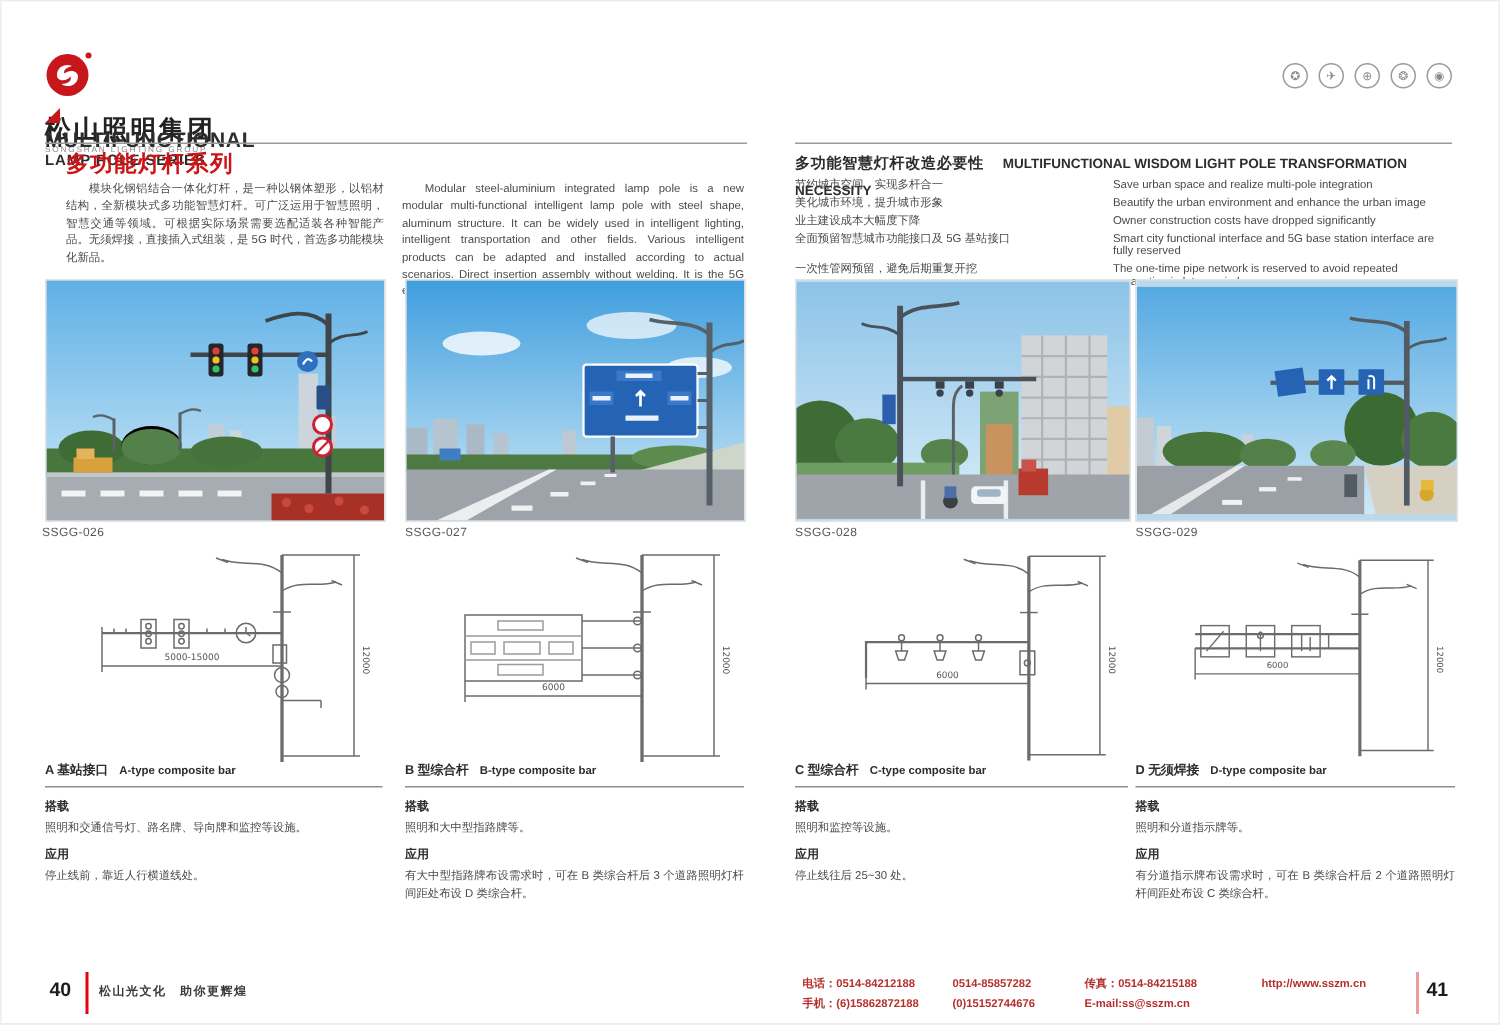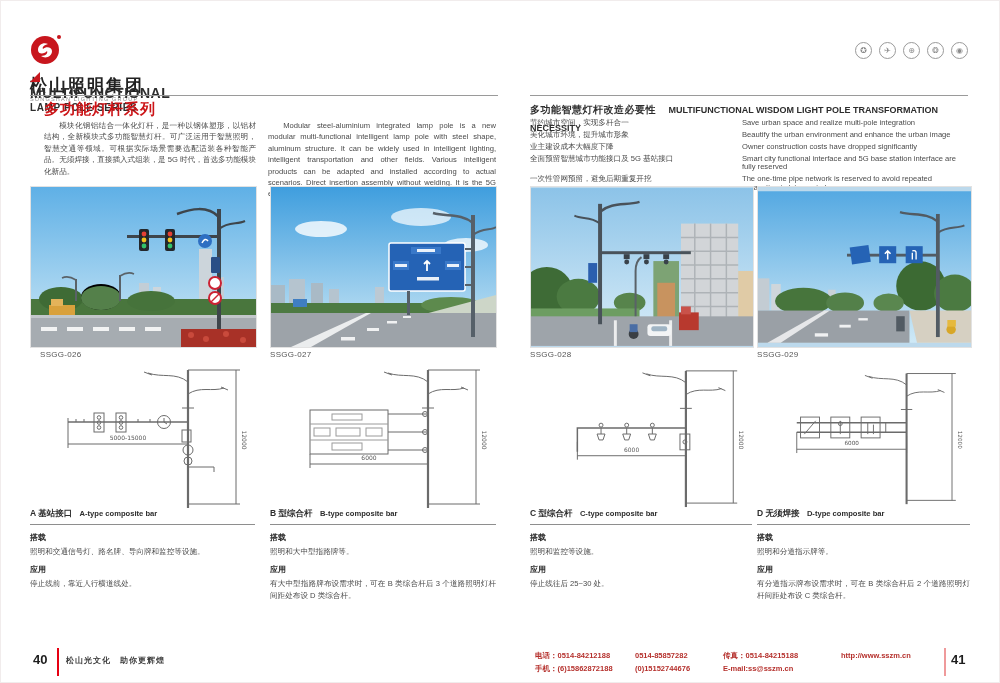--- a/index.html
+++ b/index.html
@@ -295,21 +295,21 @@
       <rect x="128" y="58" width="18" height="18" fill="#2563b5"></rect>
       <path d="M137,72 l0,-9 m-3,3 l3,-3 l3,3" stroke="#ffffff" stroke-width="1.6" fill="none"></path>
       <rect x="156" y="58" width="18" height="18" fill="#2563b5"></rect>
       <path d="M163,72 l0,-7 m4,7 l0,-7 q0,-3 -4,-2" stroke="#ffffff" stroke-width="1.4" fill="none"></path>
     </g>
     <rect x="146" y="132" width="9" height="16" fill="#525b63"></rect>
     <circle cx="204" cy="146" r="5" fill="#d8a727"></circle>
       <rect x="200" y="136" width="9" height="7" fill="#e6b93d"></rect>
   </svg>
 
-  <div class="abs photo-label" style="left:28px;top:350px;padding-left:12px;">SSGG-026</div>
+  <div class="abs photo-label" style="left:16px;top:350px;padding-left:12px;">SSGG-026</div>
   <div class="abs photo-label" style="left:270px;top:350px;">SSGG-027</div>
   <div class="abs photo-label" style="left:530px;top:350px;">SSGG-028</div>
   <div class="abs photo-label" style="left:757px;top:350px;">SSGG-029</div>
 
   <svg class="abs" style="left:30px;top:364px;" width="225" height="144" viewBox="0 0 225 144">
     <g stroke="#6b6b6b" fill="none" stroke-width="1">
       <line x1="158" y1="6" x2="158" y2="144" stroke-width="2.2"></line>
       <path d="M158,18 C146,8 132,14 118,9"></path>
         <line x1="114" y1="8" x2="122" y2="11"></line>
       <path d="M158,30 C170,22 182,28 194,24"></path>

